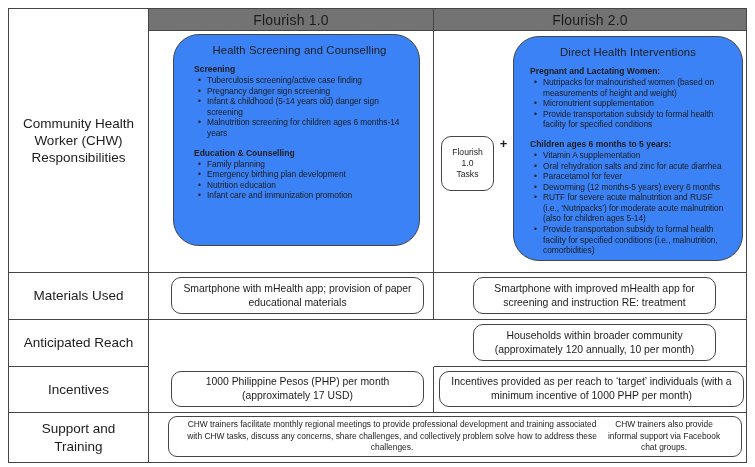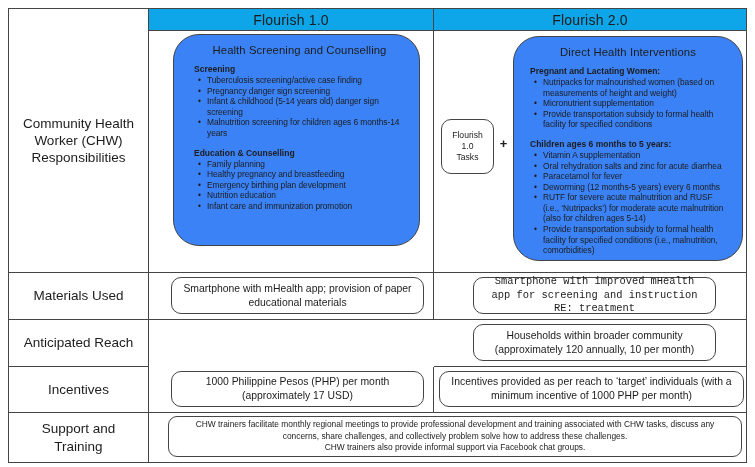--- a/index.html
+++ b/index.html
@@ -16,21 +16,21 @@
     grid-template-columns: 140px 285px 1fr;
     grid-template-rows: 22px 242px 47px 47px 46px 1fr;
     border: 1.5px solid #454545;
     background: #ffffff;
   }
   .cell { border-right: 1.5px solid #454545; border-bottom: 1.5px solid #454545; position: relative; }
   .no-r { border-right: none; }
   .no-b { border-bottom: none; }
 
   .header-cell {
-    background: #0ea5e9;
+    background: #737373;
     display: flex; align-items: center; justify-content: center;
     font-size: 14px; letter-spacing: 0.2px;
   }
   .label-cell {
     display: flex; align-items: center; justify-content: center;
     text-align: center; font-size: 13.5px; line-height: 1.28; padding: 2px 8px;
   }
   .label-resp { grid-column: 1; grid-row: 1 / 3; }
 
   
@@ -45,21 +45,21 @@
   .sec-gap { margin-top: 9px; }
   .bullets { }
   .bullet {
     font-size: 8.4px; line-height: 1.26; position: relative;
     padding-left: 13px; letter-spacing: -0.05px;
   }
   .bullet::before { content: "\2022"; position: absolute; left: 4px; top: 0; }
 
   
   .tasks-box {
-    position: absolute; left: 7px; top: 88px; width: 53px; height: 55px;
+    position: absolute; left: 7px; top: 105px; width: 53px; height: 55px;
     border: 1.4px solid #454545; border-radius: 10px; background: #fff;
     display: flex; align-items: center; justify-content: center; text-align: center;
     font-size: 8.6px; line-height: 1.3;
   }
   .plus-sign {
     position: absolute; left: 61px; top: 105px; width: 17px; text-align: center;
     font-size: 13px; font-weight: bold;
   }
 
   
@@ -71,21 +71,21 @@
   }
   .pill-f1 { left: 22px; right: 9px; }
   .pill-f2-mid { left: 39px; right: 30px; }
   .pill-f2-wide { left: 5px; right: 2px; align-items: center; }
 
   
   .support-cell { grid-column: 2 / 4; }
   .support-box {
     position: absolute; left: 19px; right: 4px; top: 3px; bottom: 5px;
     border: 1.4px solid #454545; border-radius: 9px; background: #fff;
-    display: flex; flex-direction: column; align-items: center; justify-content: center;
+    display: flex; flex-direction: row; align-items: center; justify-content: center;
     text-align: center; font-size: 8.4px; line-height: 1.35; padding: 2px 14px;
   }
 </style>
 </head>
 <body>
 
 <div class="figure-table">
 
   <div class="cell label-cell label-resp">
     <span>Community Health Worker (CHW) Responsibilities</span>
@@ -106,21 +106,20 @@
 
       <div class="bullet">Tuberculosis screening/active case finding</div>
           <div class="bullet">Pregnancy danger sign screening</div>
           <div class="bullet">Infant &amp; childhood (5-14 years old) danger sign screening</div>
           <div class="bullet">Malnutrition screening for children ages 6 months-14 years</div>
         </div>
       <div class="sec-heading sec-gap">Education &amp; Counselling</div>
       <div class="bullets">
 
       <div class="bullet">Family planning</div>
-          <div class="bullet">Healthy pregnancy and breastfeeding</div>
           <div class="bullet">Emergency birthing plan development</div>
           <div class="bullet">Nutrition education</div>
           <div class="bullet">Infant care and immunization promotion</div>
         </div>
     </div>
   </div>
 
   <div class="cell no-r" style="grid-column:3; grid-row:2;">
     <div class="tasks-box">
       <div>
@@ -154,21 +153,21 @@
   </div>
 
   <div class="cell label-cell" style="grid-column:1; grid-row:3;">
     <span>Materials Used</span>
   </div>
   <div class="cell" style="grid-column:2; grid-row:3;">
     <div class="pill pill-f1">
       <span>Smartphone with mHealth app; provision of paper educational materials</span>
     </div>
   </div>
-  <div class="cell no-r" style="grid-column:3; grid-row:3;font-family:Liberation Mono, monospace;">
+  <div class="cell no-r" style="grid-column:3; grid-row:3;">
     <div class="pill pill-f2-mid">
       <span>Smartphone with improved mHealth app for screening and instruction RE: treatment</span>
     </div>
   </div>
 
   <div class="cell label-cell" style="grid-column:1; grid-row:4;">
     <span>Anticipated Reach</span>
   </div>
   <div class="cell no-r" style="grid-column:3; grid-row:4;">
     <div class="pill pill-f2-mid">

